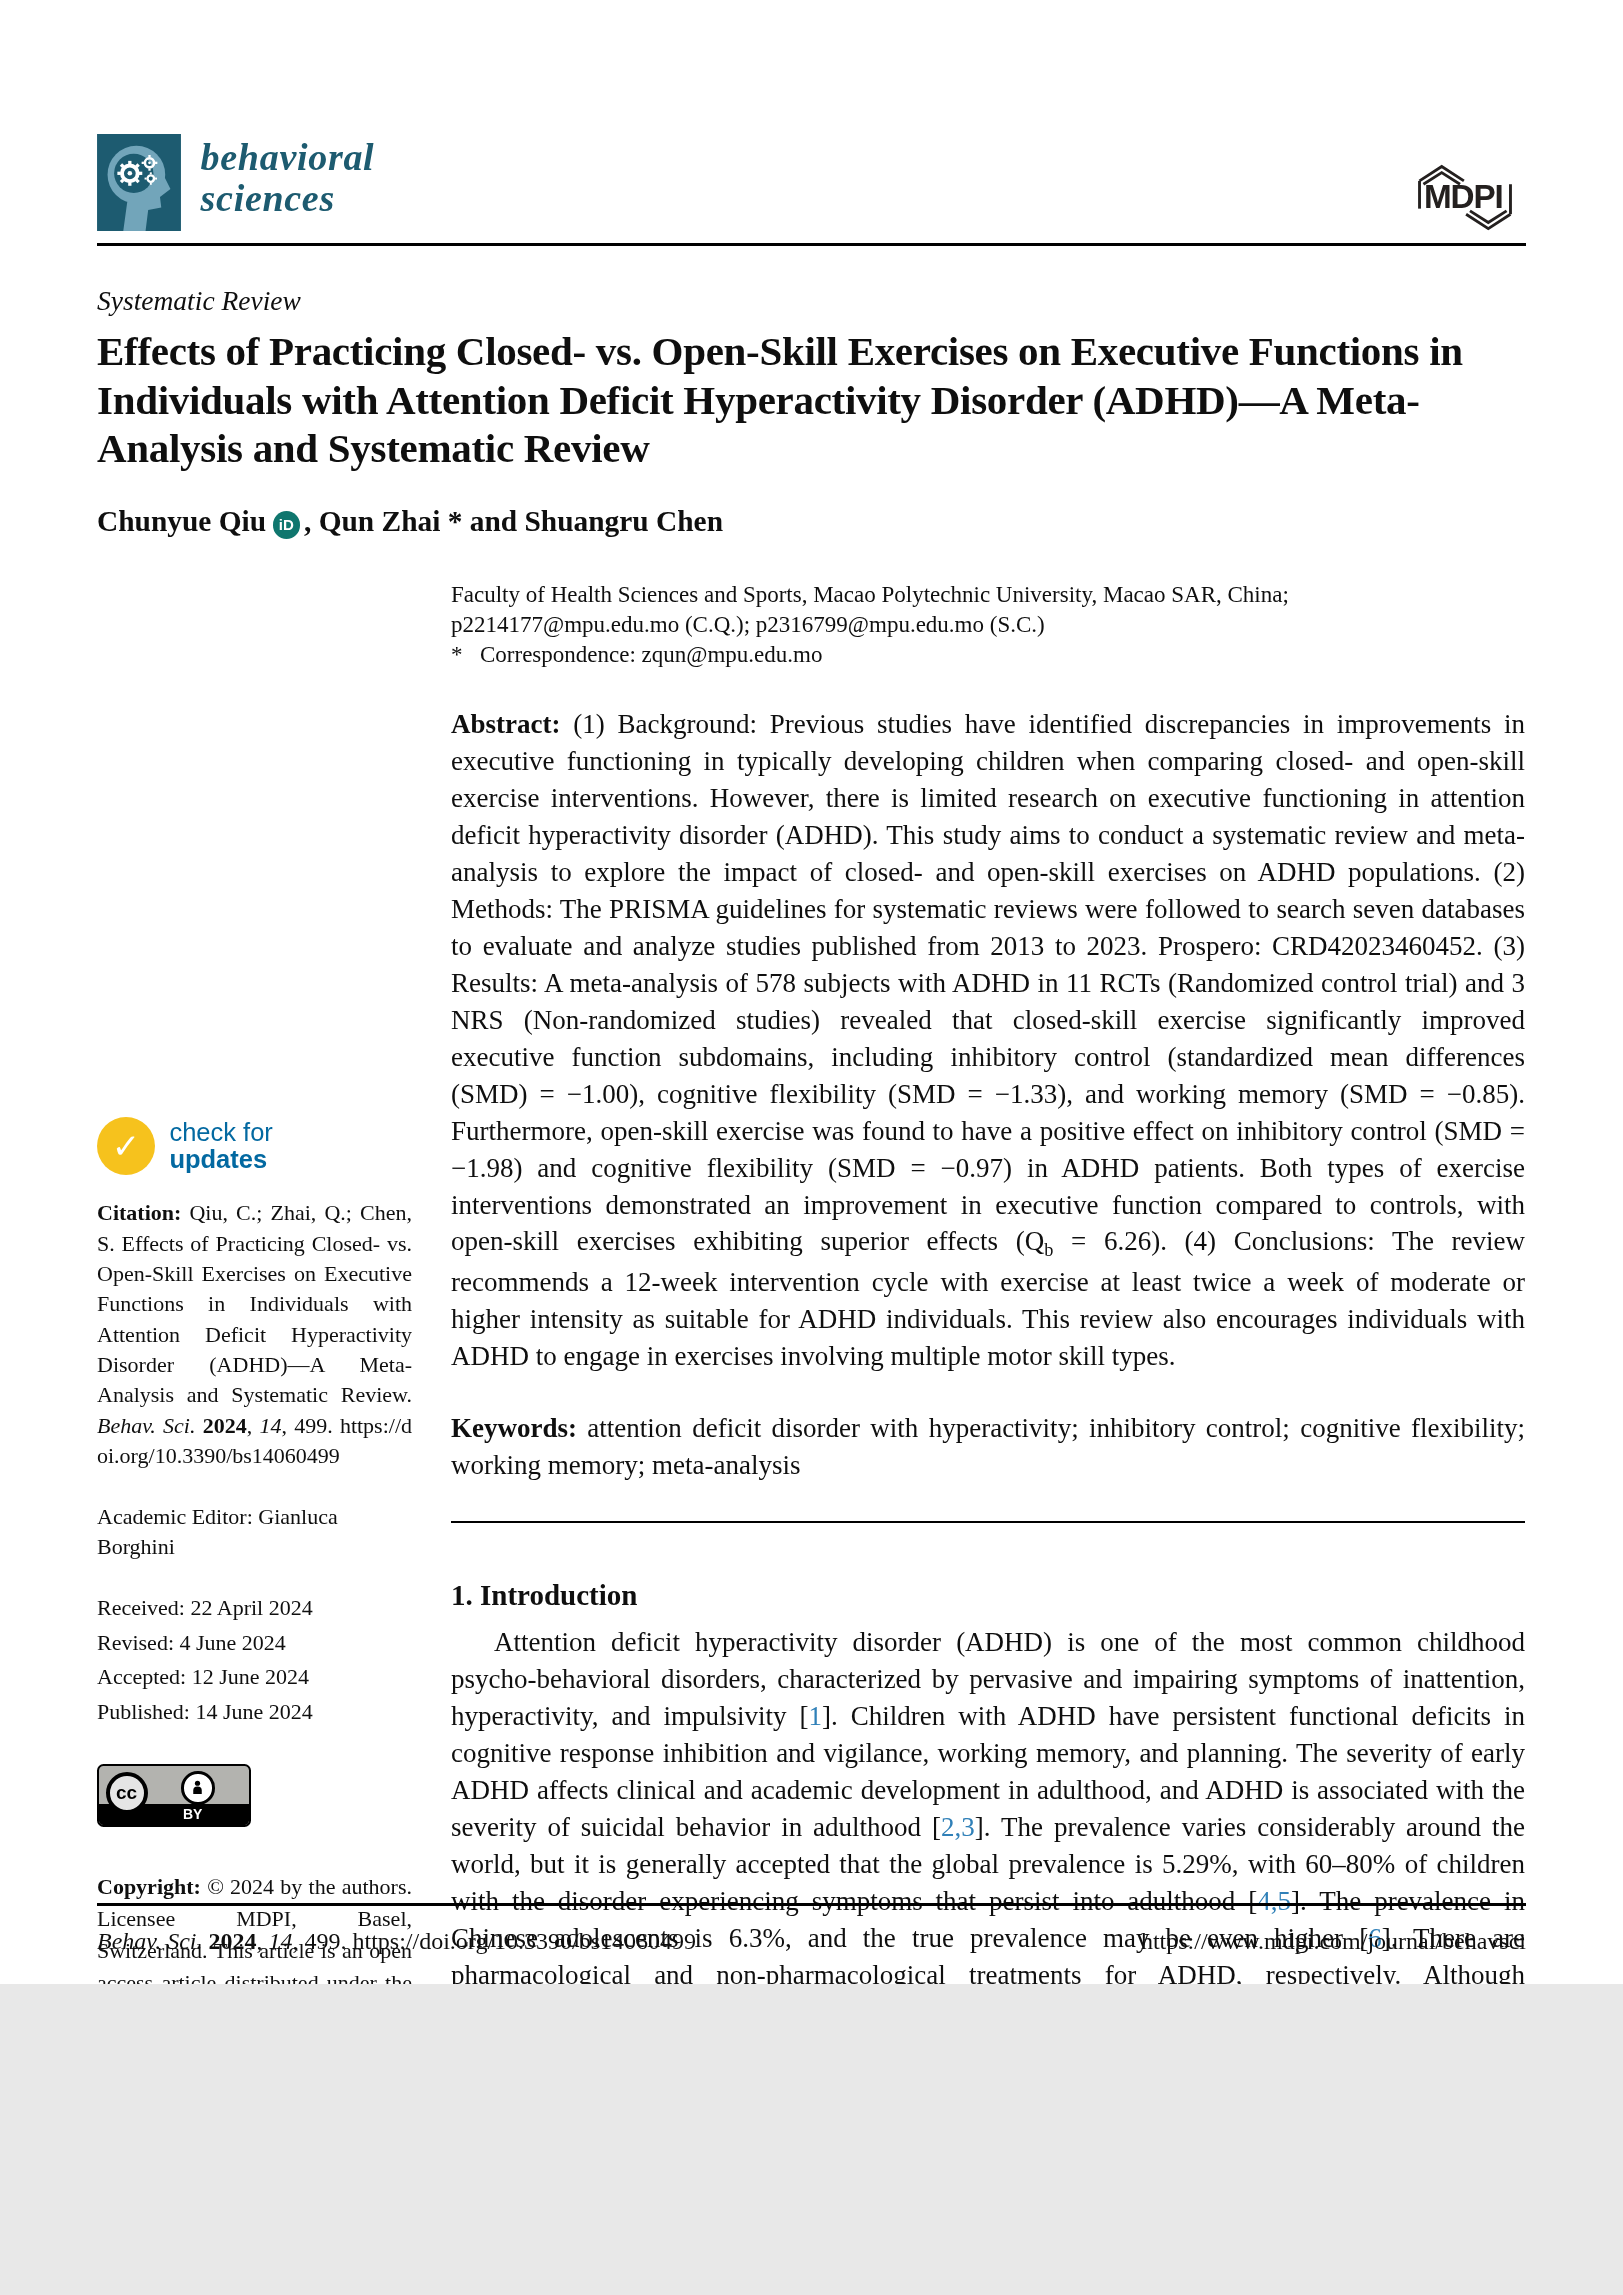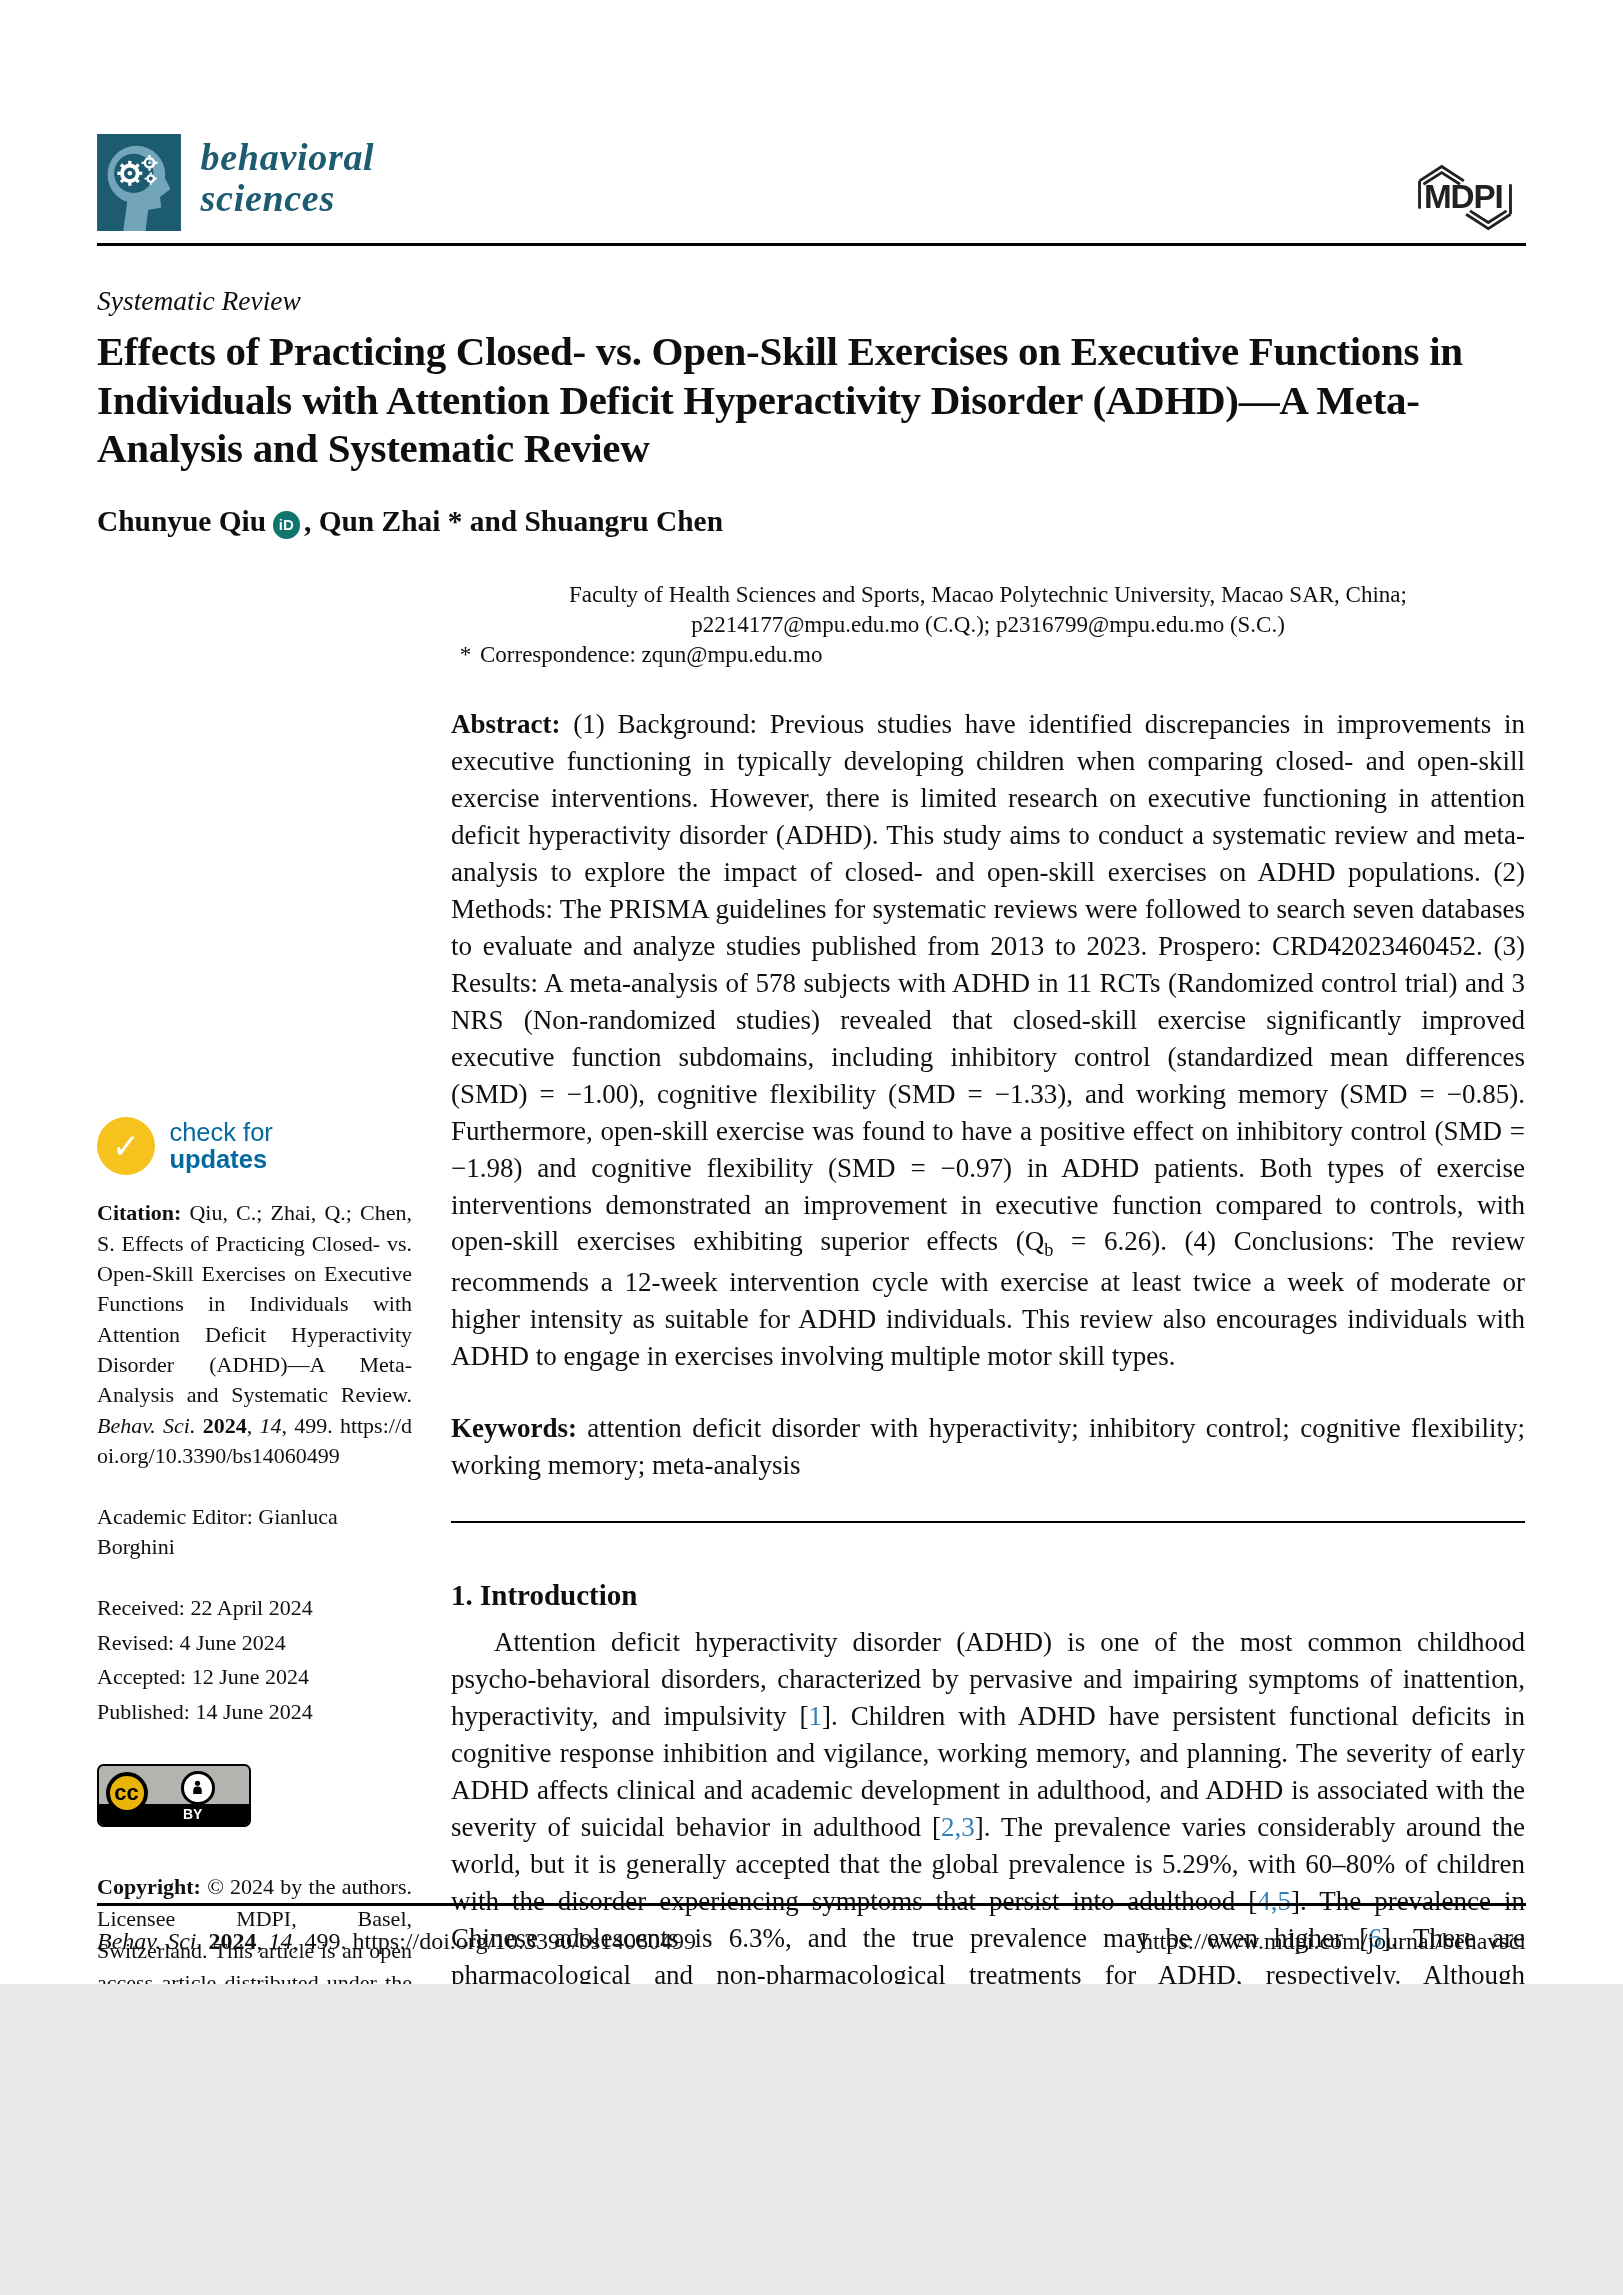--- a/index.html
+++ b/index.html
@@ -67,34 +67,34 @@
     border:2px solid #000; border-radius:6.5px; background:#b3b3af;
     box-sizing:border-box; overflow:hidden; cursor:pointer;
   }
   .cc-bottom { position:absolute; left:0; right:0; bottom:0; height:21px; background:#000; }
   .by-text {
     position:absolute; bottom:0; left:84px; color:#fff;
     font-family:"Liberation Sans", sans-serif; font-weight:bold; font-size:14px; line-height:21px;
   }
   .cc-circle {
     position:absolute; left:6.5px; top:6.5px; width:34px; height:34px;
-    background:#eab308; border:4.6px solid #000; border-radius:50%;
-    color:#000; font-family:"Liberation Sans", sans-serif; font-weight:bold; font-size:22px;
+    background:#e5e5e5; border:4.6px solid #000; border-radius:50%;
+    color:#000; font-family:"Liberation Sans", sans-serif; font-weight:bold; font-size:19px;
     display:flex; align-items:center; justify-content:center; z-index:2;
   }
   .person-circle {
     position:absolute; left:82px; top:5.2px; width:27.5px; height:27.5px;
     background:#fff; border:3.9px solid #000; border-radius:50%;
     display:flex; align-items:center; justify-content:center;
   }
   .copyright { margin-top:44px; line-height:1.45; text-align:justify; }
   .link-break { word-break:break-all; }
 
   
-  .affiliation { font-size:23px; line-height:1.32;text-align:center; }
+  .affiliation { font-size:23px; line-height:1.32; }
   .affil-corr { display:flex; }
   .affil-corr .marker { width:29px; flex:none; }
   .abstract { margin:35px 0 0 0; font-size:27px; line-height:1.37; text-align:justify; }
   .keywords { margin:35px 0 0 0; font-size:27px; line-height:1.37; text-align:justify; }
   .kw-rule { margin-top:37px; height:2px; background:#000; }
   .intro-heading { margin:56px 0 0 0; font-size:29px; font-weight:bold; }
   .intro-p { margin:12px 0 0 0; font-size:27px; line-height:1.37; text-align:justify; text-indent:43px; }
   .ref { color:#3080b8; cursor:pointer; }
   sub.qsub { font-size:18.3px; }
 

